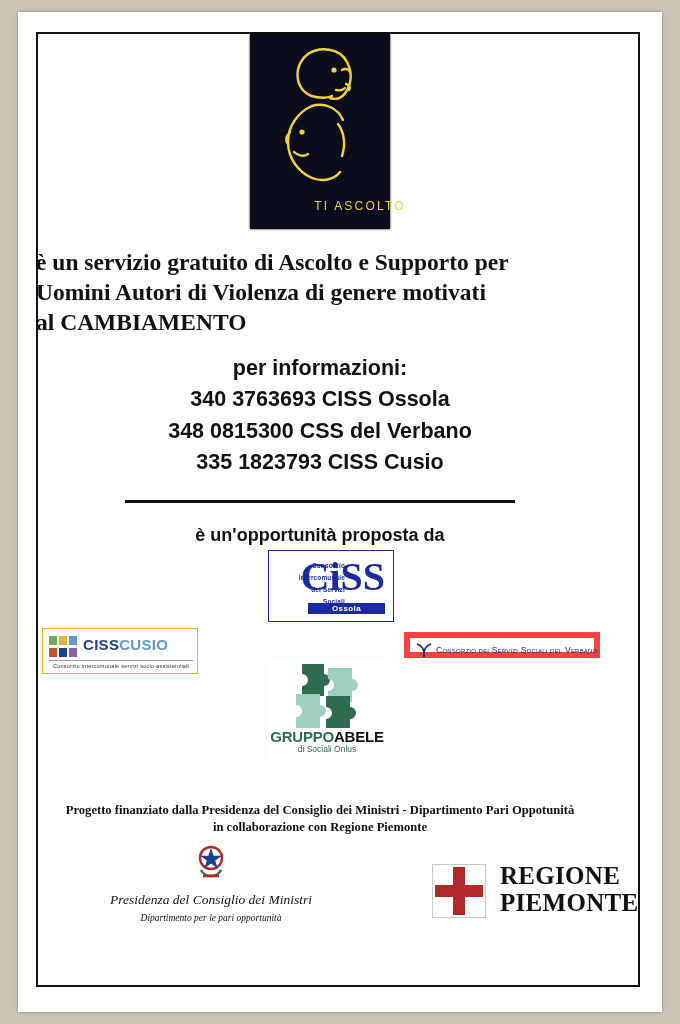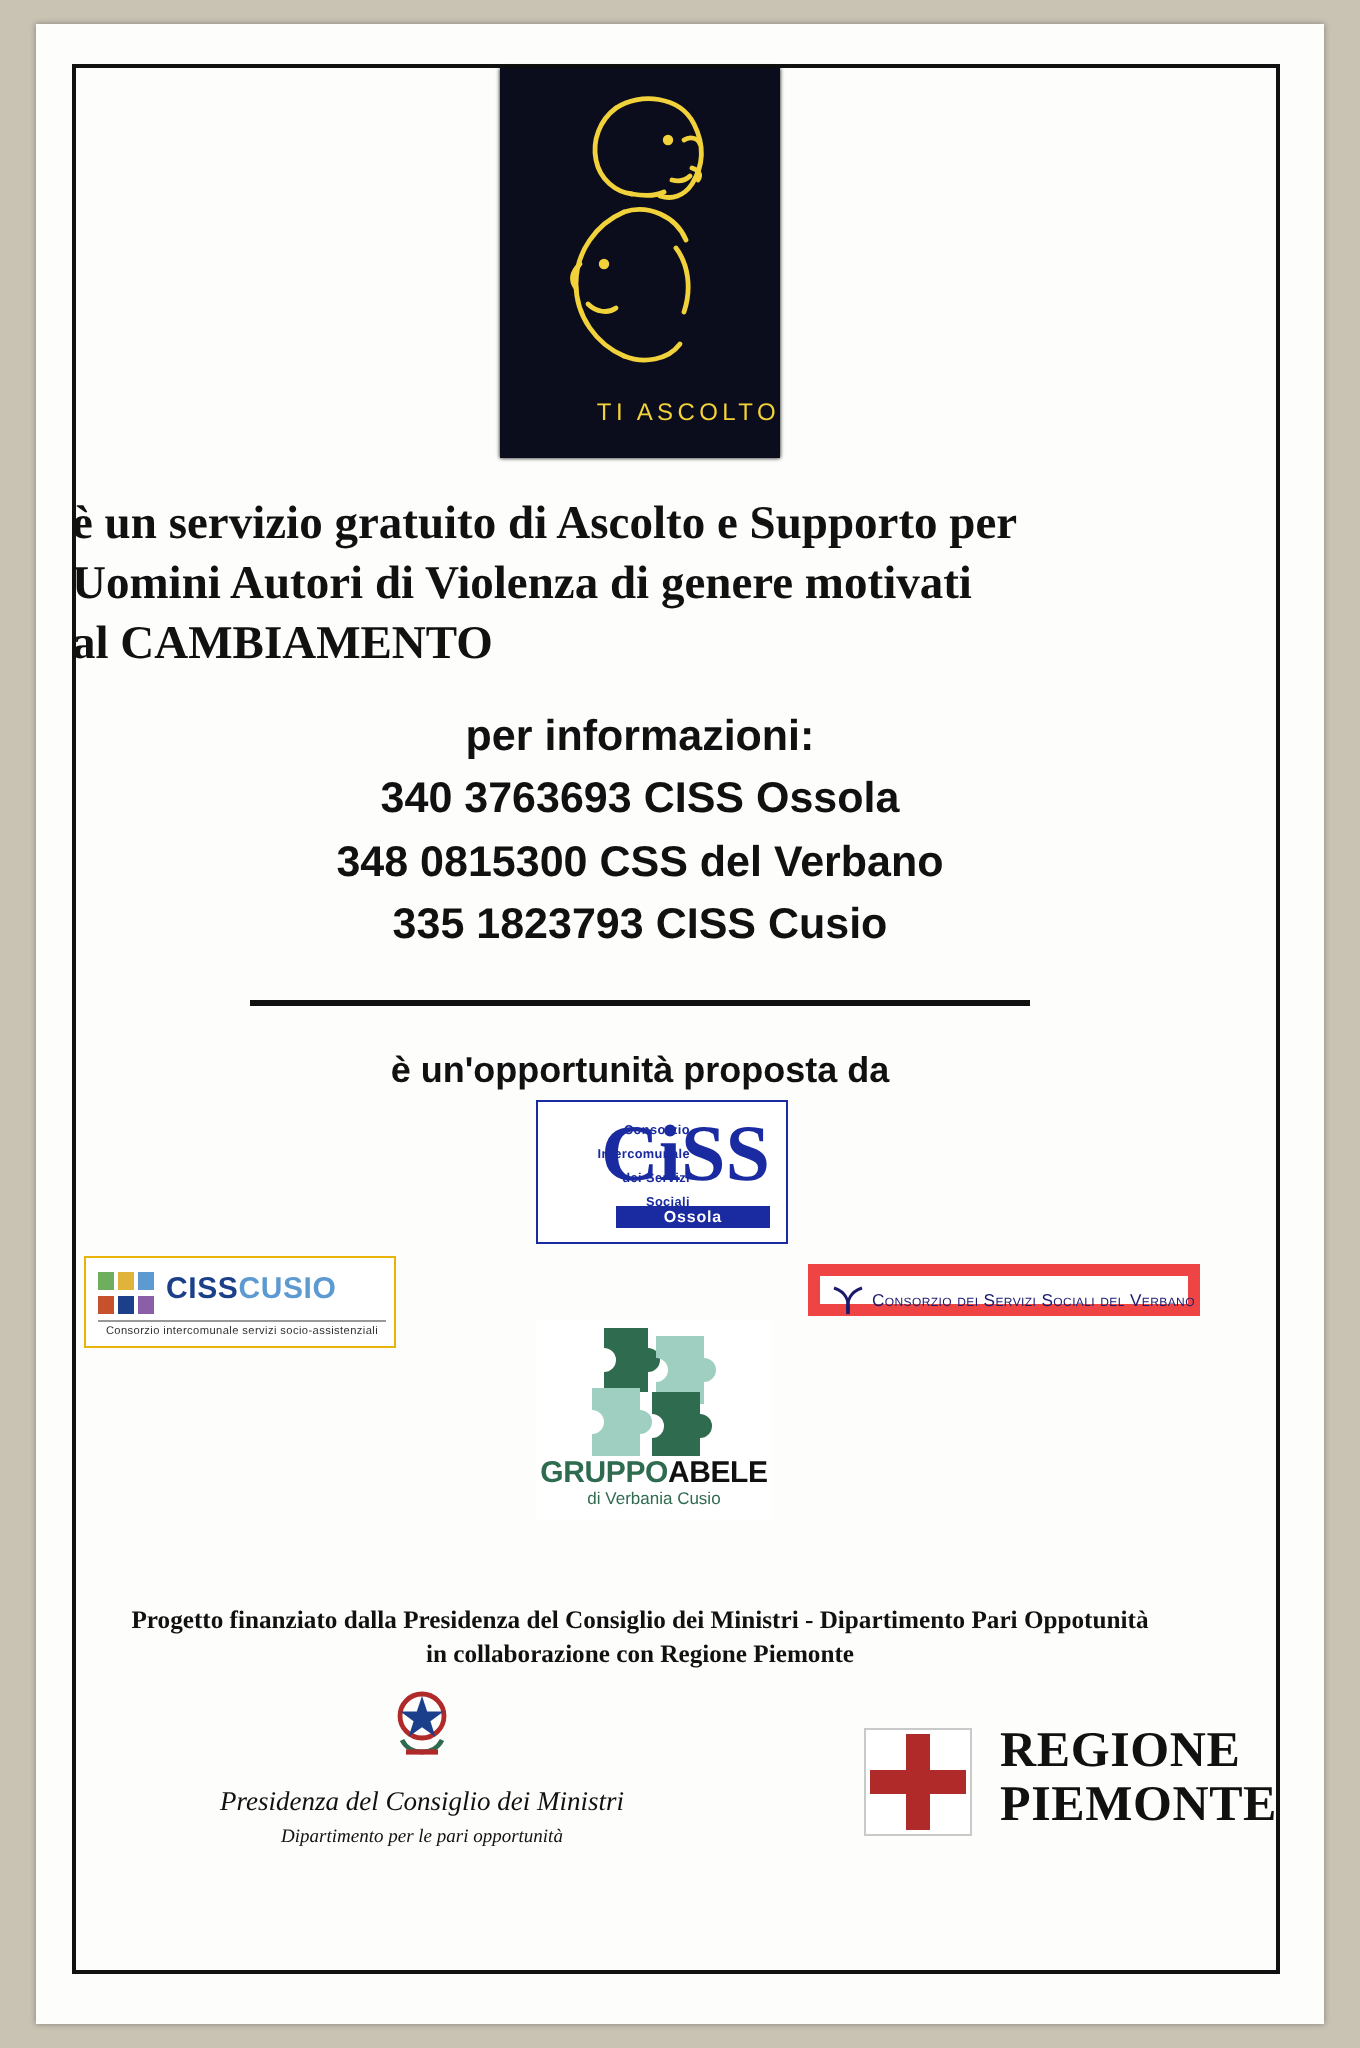--- a/index.html
+++ b/index.html
@@ -52,25 +52,26 @@
   }
   #logo-faces {
     position: absolute;
     left: 0; top: 6px;
     width: 140px; height: 150px;
   }
   #logo-caption {
     position: absolute;
     bottom: 16px;
     width: 100%;
-    text-align: right;
+    text-align: center;
     color: #f2d23a;
     font-size: 12px;
     letter-spacing: 2.2px;
     font-family: "Liberation Sans", sans-serif;
+    padding-left: 40px;
   }
 
   
   .headline {
     margin: 18px 0 0 0;
     text-align: left;
     font-family: "Liberation Serif", serif;
     font-weight: bold;
     font-size: 23.5px;
     line-height: 1.28;
@@ -406,21 +407,21 @@
       </div>
 
       <div id="abele">
         <svg class="puzzle" viewBox="0 0 92 68">
           <path d="M20 4 h22 v10 a6 6 0 0 1 0 12 v10 h-22 v-10 a6 6 0 0 0 0 -12 z" fill="#2f6b4f"></path>
           <path d="M46 8 h24 v11 a6 6 0 0 1 0 12 v11 h-24 v-11 a6 6 0 0 0 0 -12 z" fill="#9fcfc0"></path>
           <path d="M14 34 h24 v11 a6 6 0 0 1 0 12 v11 h-24 v-11 a6 6 0 0 0 0 -12 z" fill="#9fcfc0"></path>
           <path d="M44 36 h24 v11 a6 6 0 0 1 0 12 v10 h-24 v-10 a6 6 0 0 0 0 -12 z" fill="#2f6b4f"></path>
         </svg>
         <div class="nm"><span>GRUPPO</span><b>ABELE</b></div>
-        <div class="sub2">di Verbania Cusio</div>
+        <div class="sub2">di Sociali Onlus</div>
       </div>
     </div>
 
     <div class="funding">
       <div>Progetto finanziato dalla Presidenza del Consiglio dei Ministri - Dipartimento Pari Oppotunità</div>
       <div>in collaborazione con Regione Piemonte</div>
     </div>
 
     <div id="footer-logos">
       <div id="presidenza">

